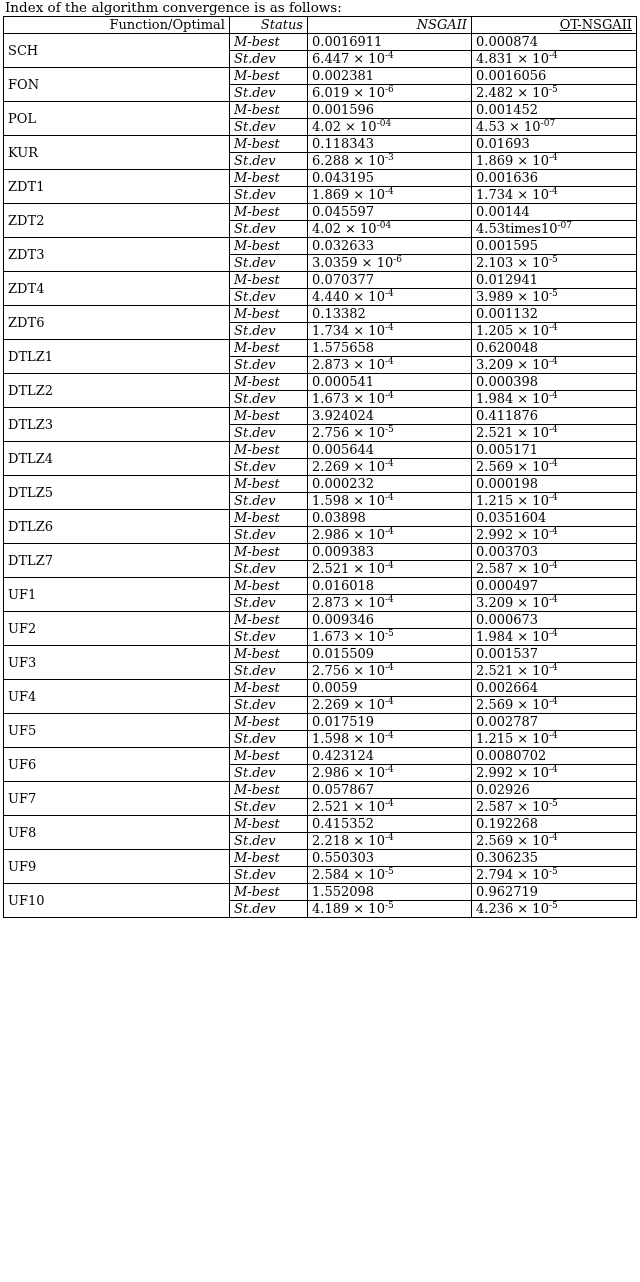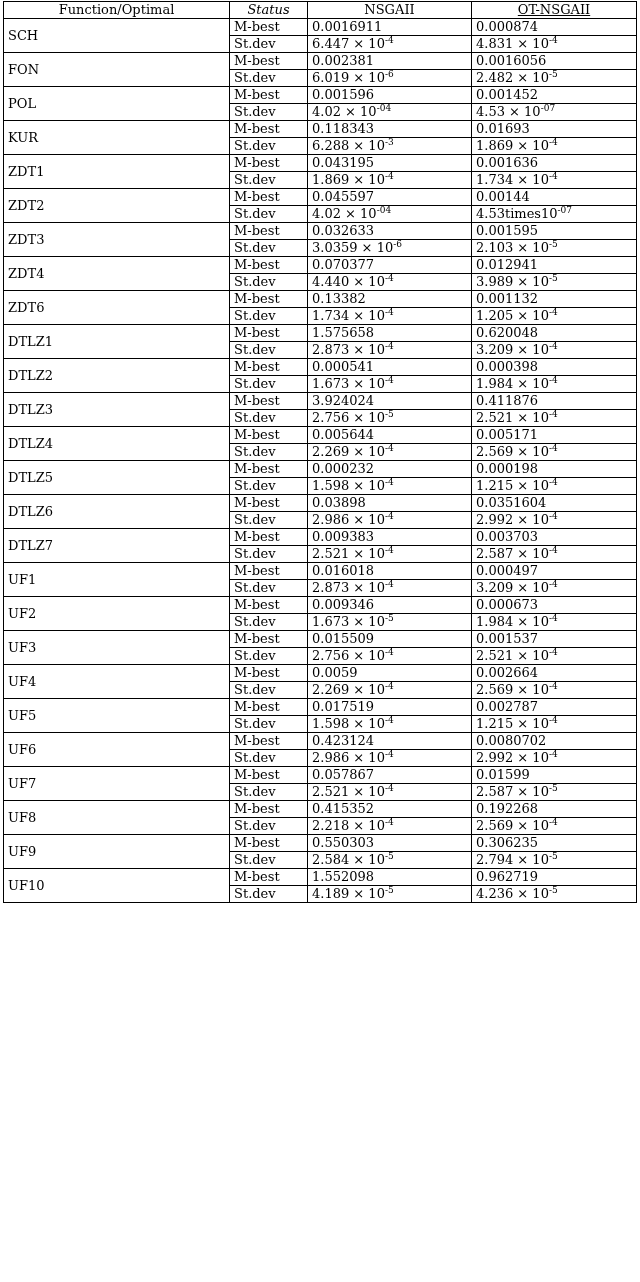--- a/index.html
+++ b/index.html
@@ -42,43 +42,44 @@
     padding: 1px 4px;
     font-weight: normal;
     text-align: left;
     vertical-align: middle;
     height: 17px;
     box-sizing: border-box;
     overflow: hidden;
     white-space: nowrap;
   }
   table.results th {
-    text-align: center;
+    text-align: right;
   }
   th.c-func { width: 226px; }
   th.c-stat { width: 78px; font-style: italic; }
-  th.c-a { width: 164px; }
+  th.c-a { width: 164px; font-style: italic; }
   th.c-b { width: 165px; text-decoration: underline; }
   td.func {
     text-align: center;
     vertical-align: middle;
   }
-  td.stat { text-align: left; }
+  td.stat { text-align: left; font-style: italic; }
   td.val { text-align: left; }
   sup {
     font-size: 9px;
     vertical-align: super;
     line-height: 0;
   }
 </style>
 </head>
 <body>
 
 <div class="page">
 
+  <div class="caption-line">Index of the algorithm convergence is as follows:</div>
 
   <table class="results">
     <thead>
       <tr>
         <th class="c-func">Function/Optimal</th>
         <th class="c-stat">Status</th>
         <th class="c-a">NSGAII</th>
         <th class="c-b">OT-NSGAII</th>
       </tr>
     </thead>
@@ -322,21 +323,21 @@
         </tr>
         <tr>
           <td class="stat">St.dev</td>
           <td class="val">2.986 × 10<sup>-4</sup></td>
           <td class="val">2.992 × 10<sup>-4</sup></td>
         </tr>
         <tr>
           <td class="func" rowspan="2">UF7</td>
           <td class="stat">M-best</td>
           <td class="val">0.057867</td>
-          <td class="val">0.01599</td>
+          <td class="val">0.02926</td>
         </tr>
         <tr>
           <td class="stat">St.dev</td>
           <td class="val">2.521 × 10<sup>-4</sup></td>
           <td class="val">2.587 × 10<sup>-5</sup></td>
         </tr>
         <tr>
           <td class="func" rowspan="2">UF8</td>
           <td class="stat">M-best</td>
           <td class="val">0.415352</td>

